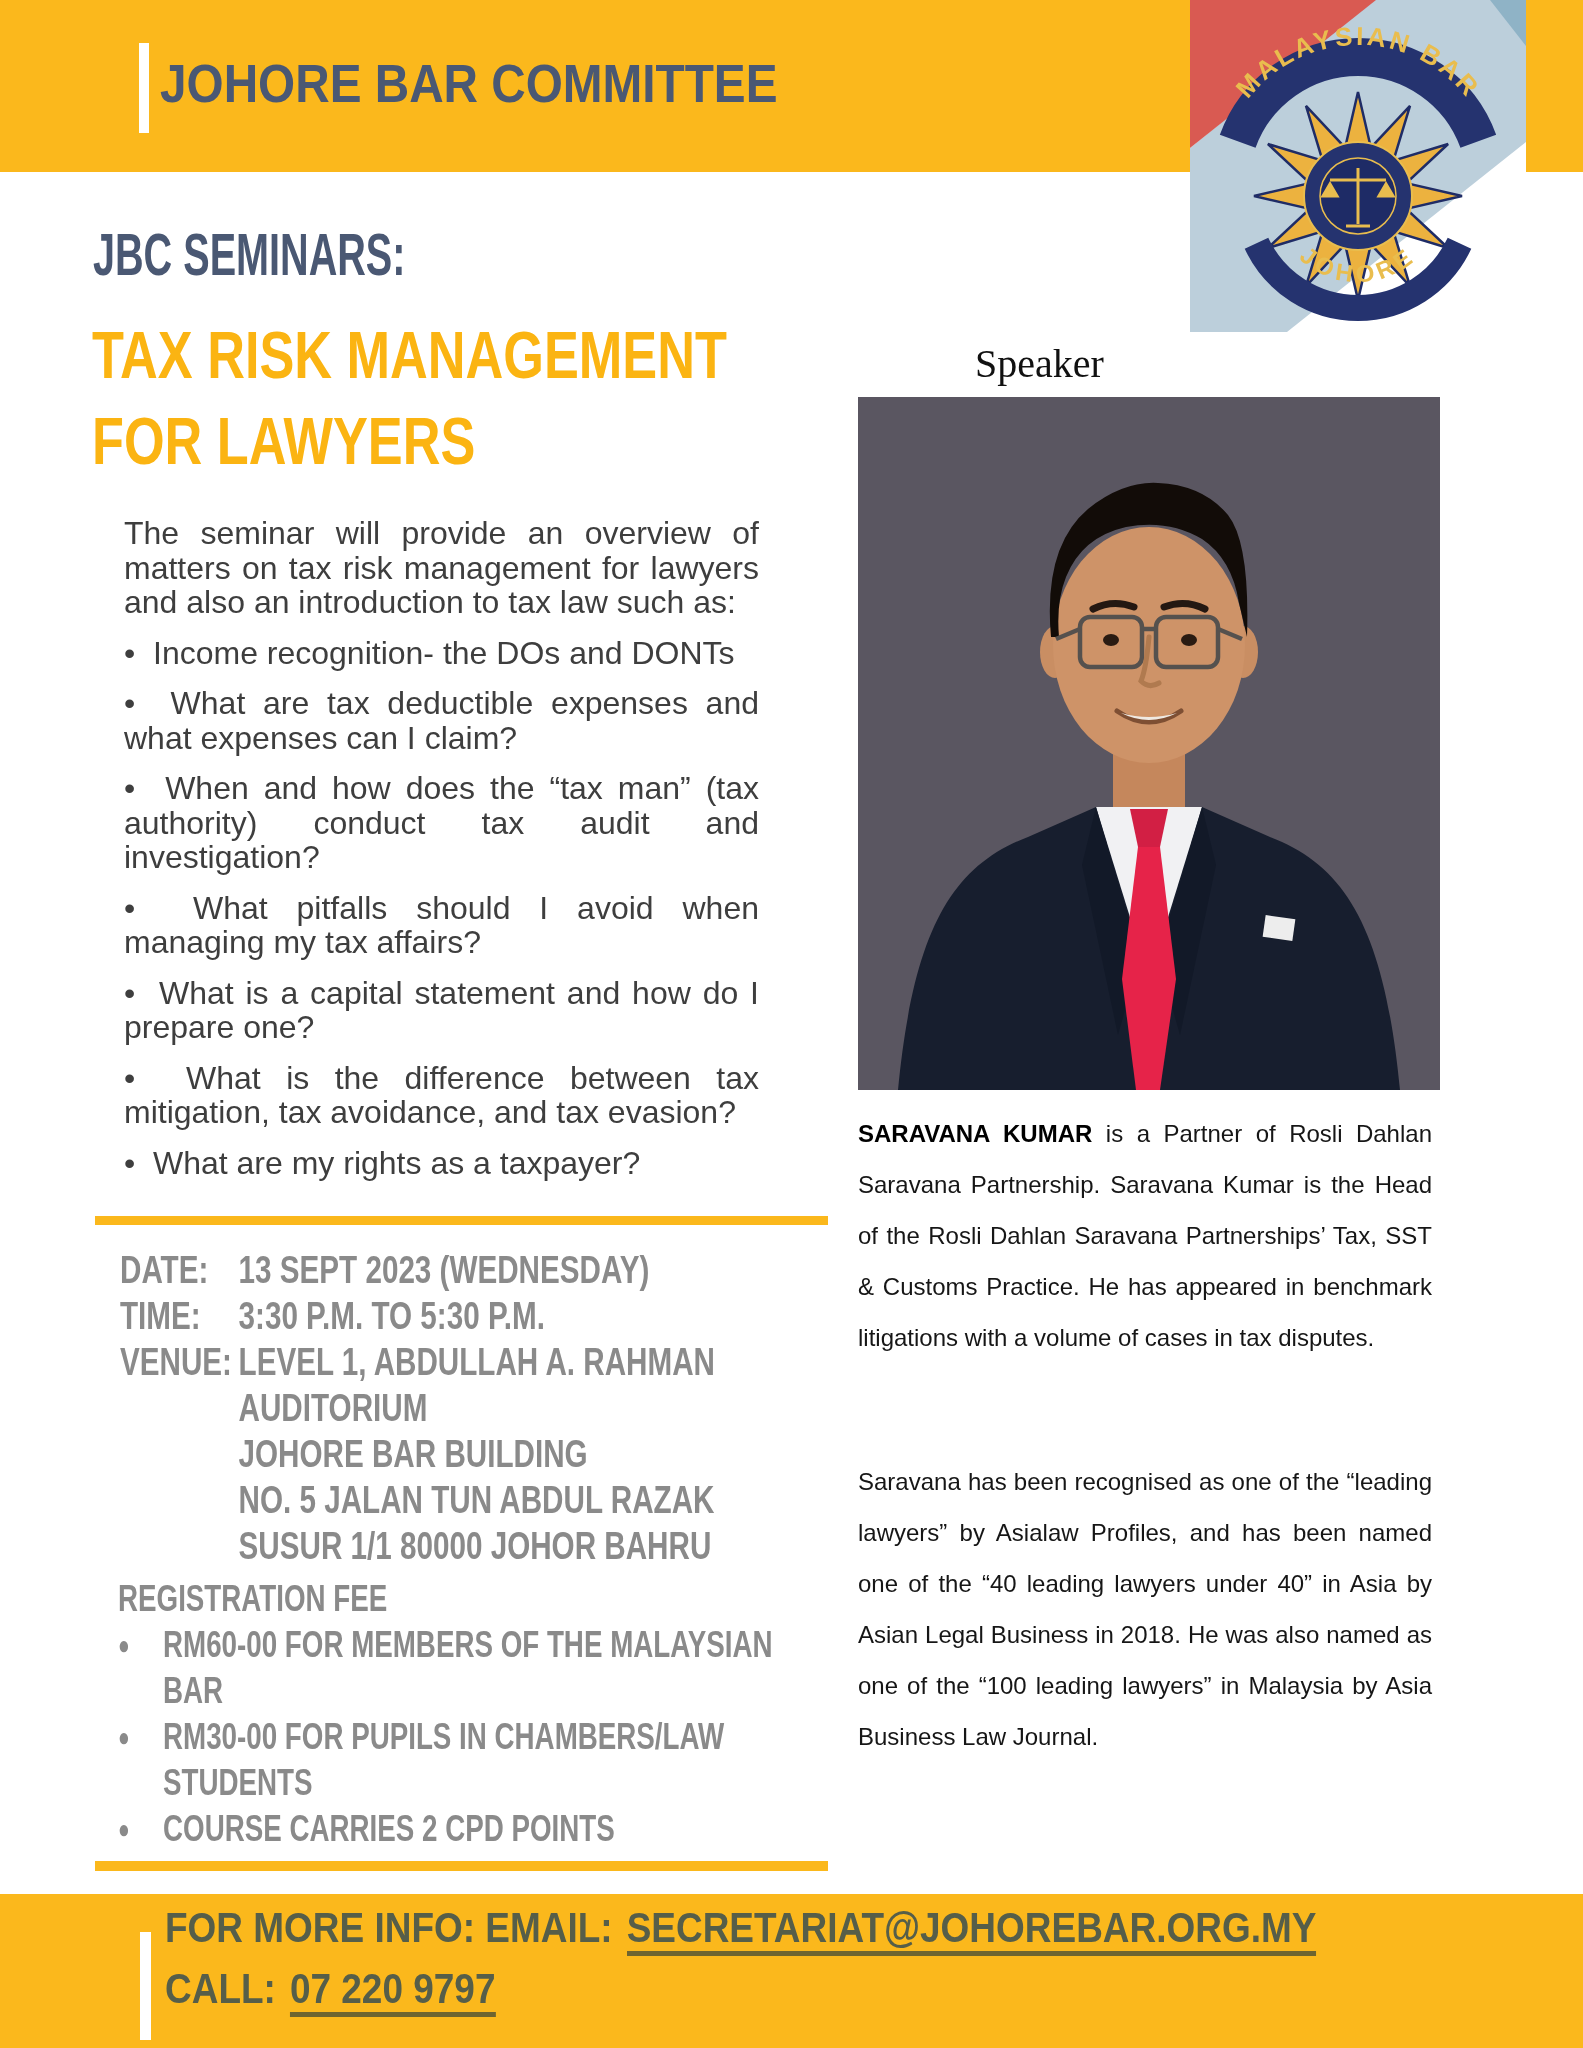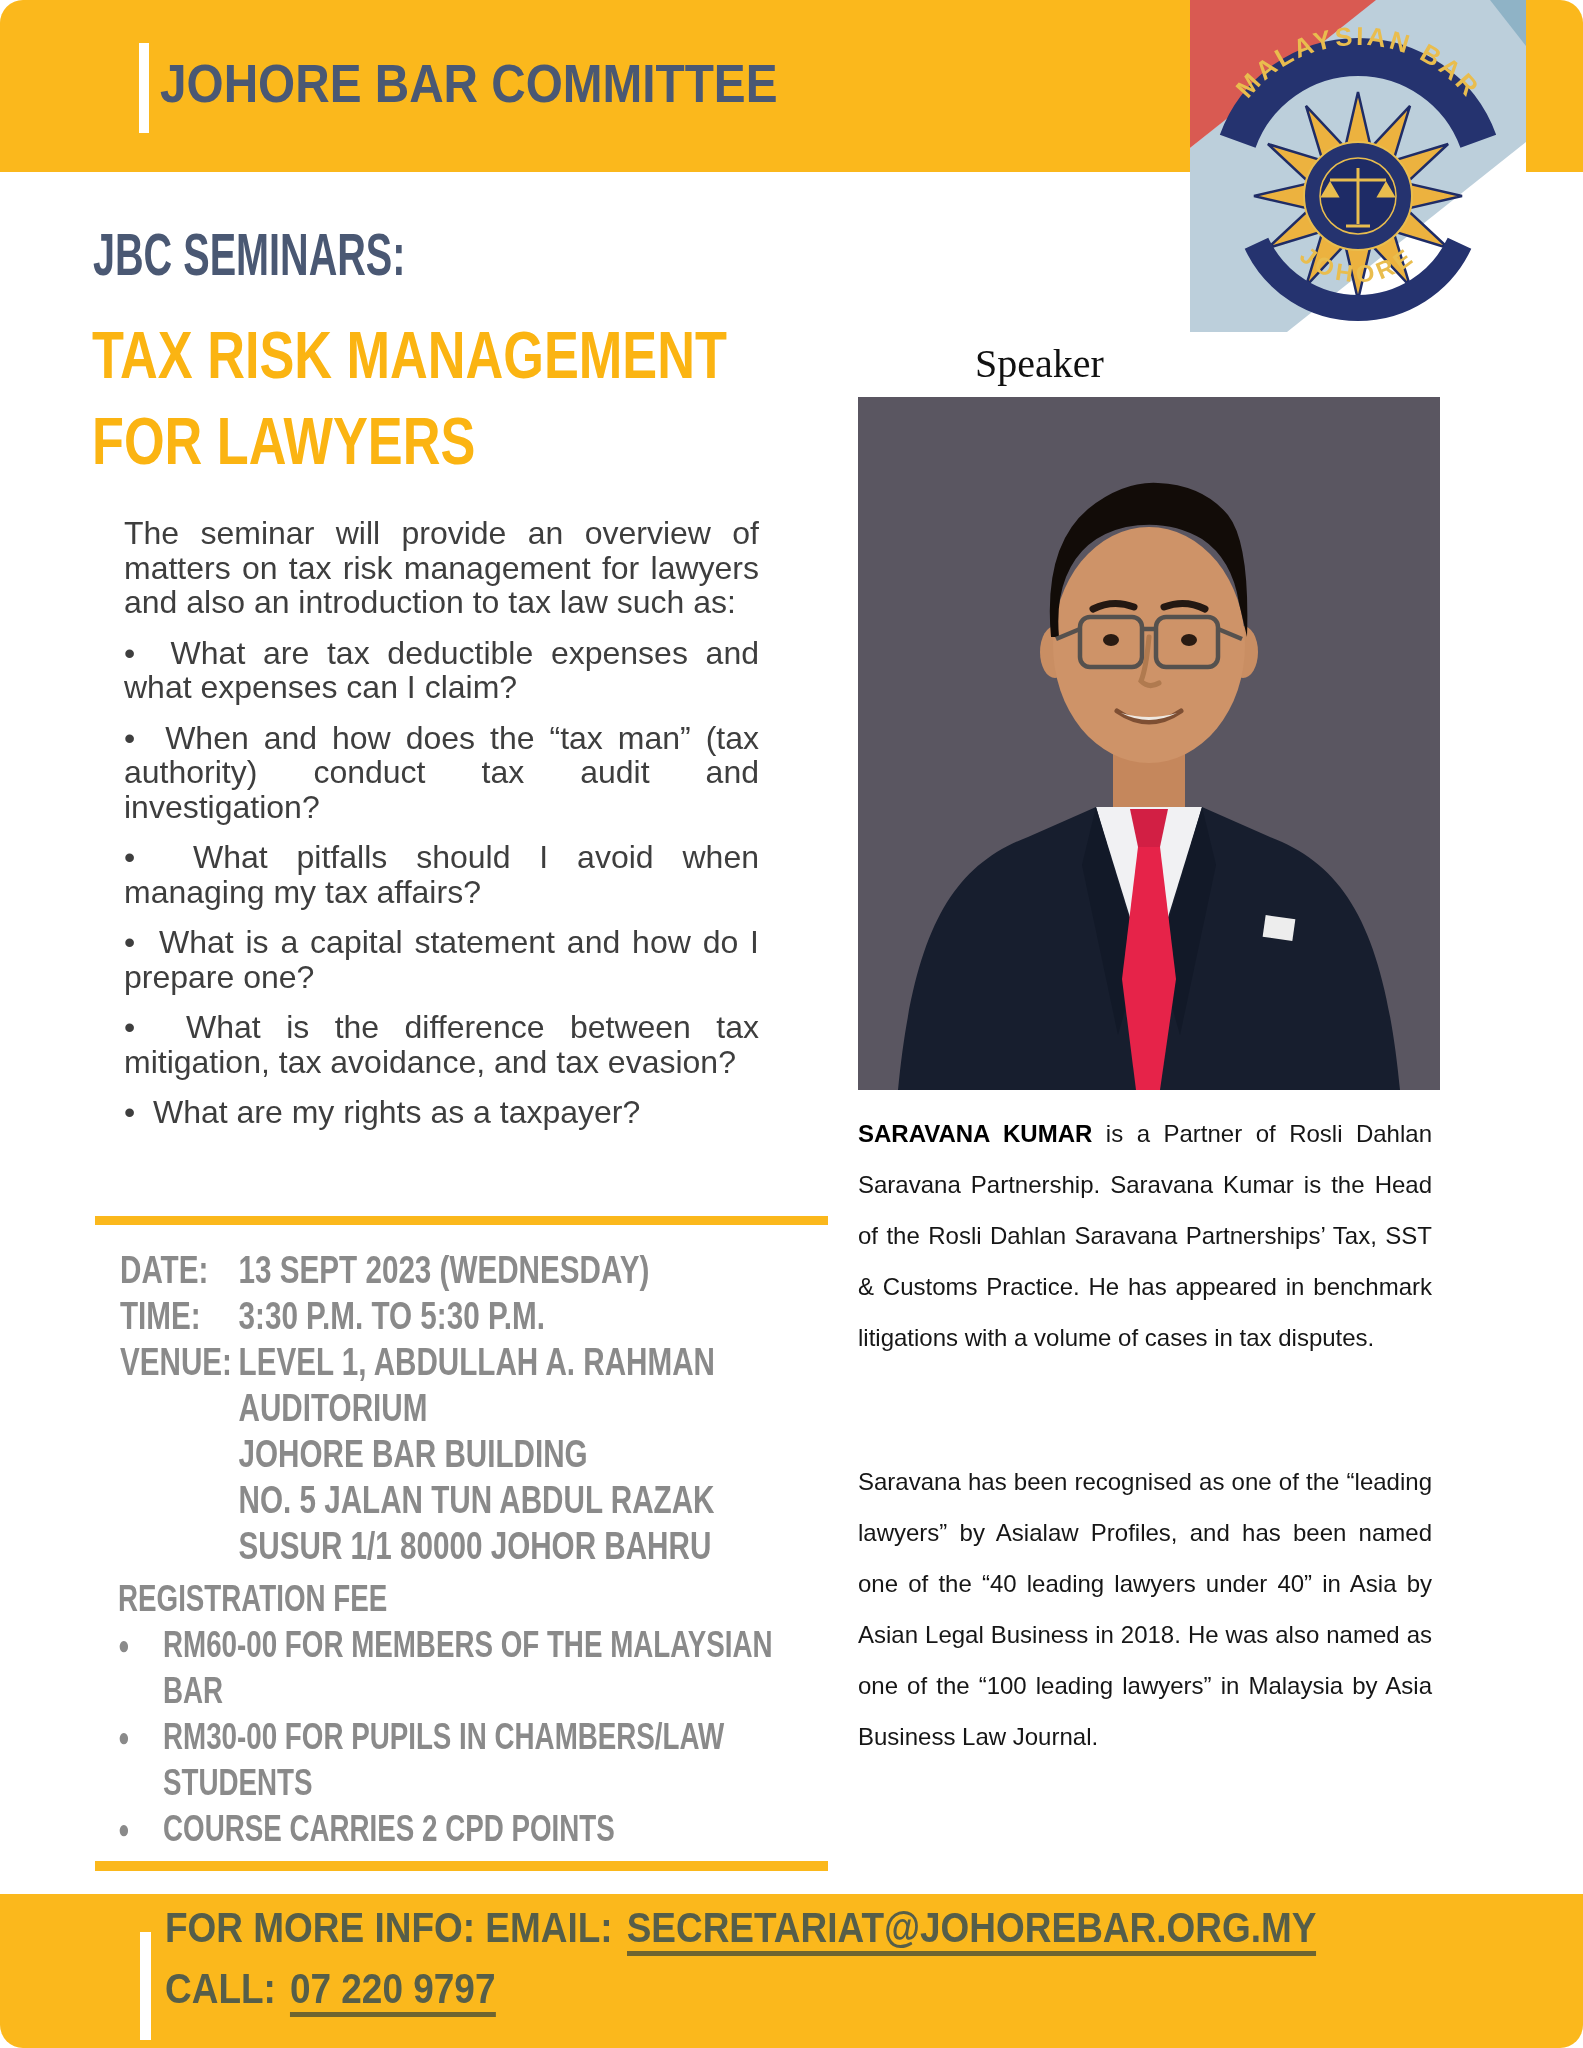--- a/index.html
+++ b/index.html
@@ -1,17 +1,17 @@
 <!DOCTYPE html>
 <html><head>
 <meta charset="utf-8">
 <style>
   html,body{margin:0;padding:0;background:#ffffff;}
   #page{position:relative;width:1583px;height:2048px;background:#ffffff;overflow:hidden;
-        font-family:"Liberation Sans",sans-serif;border-radius:23px;}
+        font-family:"Liberation Sans",sans-serif;}
   .abs{position:absolute;}
 
   
   .header-band{left:0;top:0;width:1583px;height:172px;background:#FBB81C;}
   .header-bar{left:139px;top:43px;width:10px;height:90px;background:#ffffff;}
   .header-title{left:160px;top:52px;font-size:53px;line-height:64px;font-weight:800;
                 color:#4A5873;transform:scaleX(.90);transform-origin:0 0;white-space:nowrap;letter-spacing:0px;}
 
   
   .logo-box{left:1190px;top:0;width:336px;height:332px;}
@@ -111,20 +111,21 @@
   </div>
 
   <div class="abs jbc-title">JBC SEMINARS:</div>
   <div class="abs main-title">
     <div>TAX RISK MANAGEMENT</div>
     <div>FOR LAWYERS</div>
   </div>
 
   <div class="abs overview">
     <p>The seminar will provide an overview of matters on tax risk management for lawyers and also an introduction to tax law such as:</p>
+    <p class="bullet">Income recognition- the DOs and DONTs</p>
     <p class="bullet">What are tax deductible expenses and what expenses can I claim?</p>
     <p class="bullet">When and how does the “tax man” (tax authority) conduct tax audit and investigation?</p>
     <p class="bullet">What pitfalls should I avoid when managing my tax affairs?</p>
     <p class="bullet">What is a capital statement and how do I prepare one?</p>
     <p class="bullet">What is the difference between tax mitigation, tax avoidance, and tax evasion?</p>
     <p class="bullet gap2">What are my rights as a taxpayer?</p>
   </div>
 
   <div class="abs divider1"></div>
 

